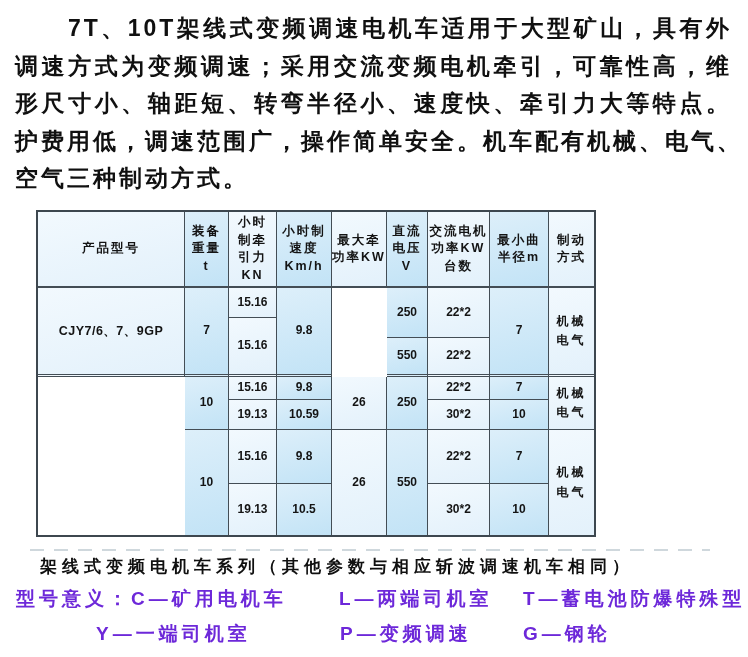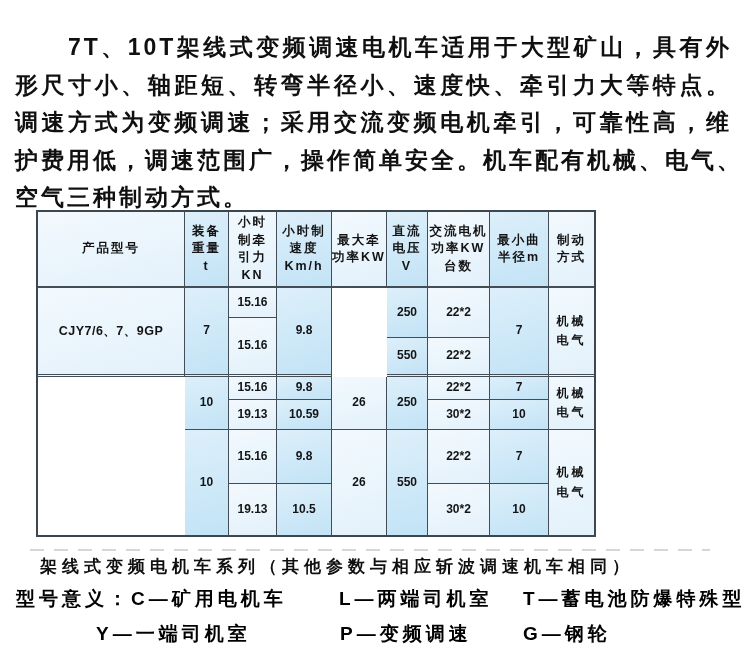--- a/index.html
+++ b/index.html
@@ -14,21 +14,20 @@
 
   
   .intro {
     position: absolute;
     left: 15px; top: 10px; width: 717px;
     font-size: 23px;
     font-weight: bold;
     letter-spacing: 3px;
     line-height: 37.6px;
     color: #101010;
-    margin-top: 19px;
   }
   .intro .line {
     text-align: justify;
     text-align-last: justify;
     white-space: nowrap;
   }
   .intro .line.first { padding-left: 53px; }
   .intro .line.last  { text-align-last: left; }
 
   
@@ -90,39 +89,39 @@
     white-space: nowrap;
     color: #101010;
   }
   .meaning-line {
     position: absolute;
     width: 748px; height: 30px;
     font-size: 19px;
     font-weight: bold;
     letter-spacing: 4px;
     white-space: nowrap;
-    color: #000000;
+    color: #6d28d9;
   }
   .meaning-1 { top: 586px; }
   .meaning-2 { top: 621px; text-align: right; }
   .meaning-line span { position: absolute; top: 0; }
   .m-label-c { left: 16px; }
   .m-l       { left: 339px; }
   .m-t       { left: 523px; }
   .m-y       { left: 96px; }
   .m-p       { left: 340px; }
   .m-g       { left: 523px; }
 </style>
 </head>
 <body>
 
 <div class="intro">
   <div class="line first">7T、10T架线式变频调速电机车适用于大型矿山，具有外</div>
+  <div class="line">调速方式为变频调速；采用交流变频电机牵引，可靠性高，维</div>
   <div class="line">形尺寸小、轴距短、转弯半径小、速度快、牵引力大等特点。</div>
-  <div class="line">调速方式为变频调速；采用交流变频电机牵引，可靠性高，维</div>
   <div class="line">护费用低，调速范围广，操作简单安全。机车配有机械、电气、</div>
   <div class="line last">空气三种制动方式。</div>
 </div>
 
 <div class="spec-table">
 
   <div class="cell th lt" style="grid-area:1/1/2/2">产品型号</div>
   <div class="cell th dk" style="grid-area:1/2/2/3">装备
 重量
 t</div>

